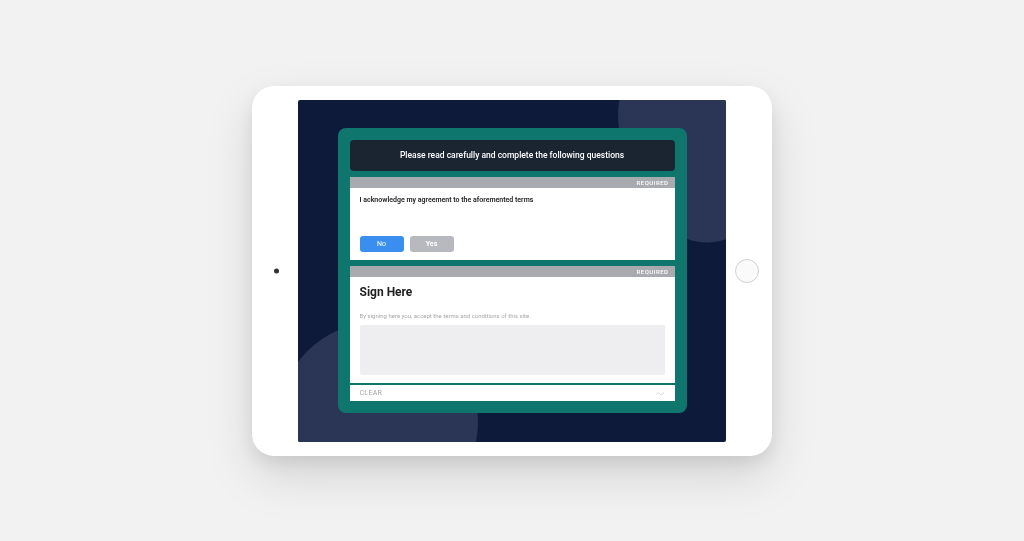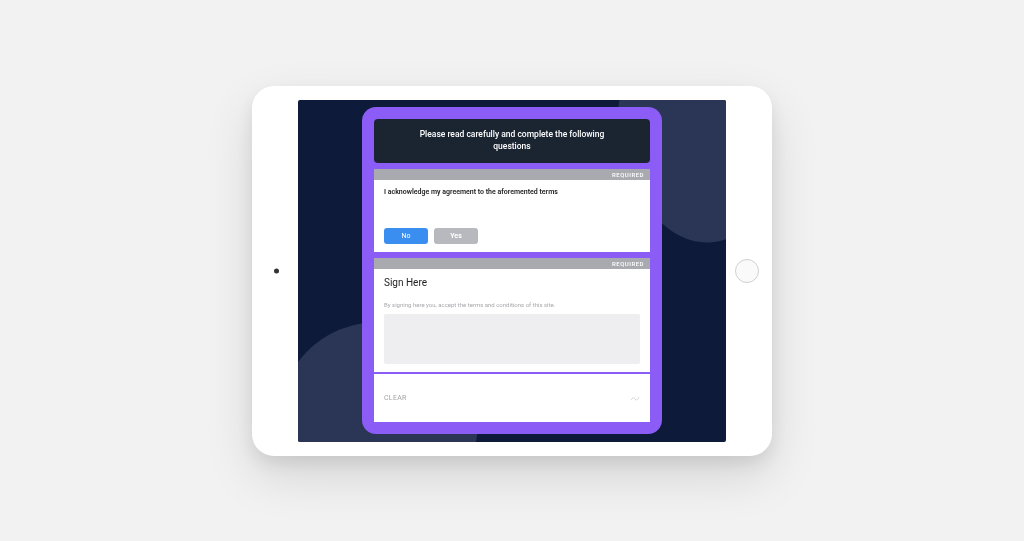--- a/index.html
+++ b/index.html
@@ -75,23 +75,23 @@
       position: absolute;
       bottom: -80px;
       left: -20px;
       width: 200px;
       height: 200px;
       background: #2b3656;
       border-radius: 50%;
     }
     .modal {
       position: relative;
-      width: 300px;
-      background: #8b5cf6;
-      border-radius: 14px;
+      width: 349px;
+      background: #0f766e;
+      border-radius: 8px;
       padding: 12px;
       z-index: 2;
     }
     .modal-header {
       background: #1b2532;
       color: #fff;
       text-align: center;
       padding: 10px 30px;
       border-radius: 4px;
       font-size: 8.5px;
@@ -137,41 +137,41 @@
       font-weight: 400;
     }
     .option-selected {
       background: #3a8ef0;
     }
     .option-unselected {
       background: #b8b9be;
       font-weight: bold;
     }
     .sign-title {
-      font-size: 10px;
-      font-weight: 400;
+      font-size: 12px;
+      font-weight: 700;
       color: #222;
       margin-bottom: 13px;
     }
     .sign-hint {
       font-size: 6px;
       color: #a8a8ad;
       margin-bottom: 6px;
     }
     .sig-pad {
       background: #eeeef0;
       height: 50px;
       border-radius: 2px;
     }
     .sig-footer {
       display: flex;
       justify-content: space-between;
       align-items: center;
       background: #fff;
-      padding: 20px 10px;
+      padding: 4px 10px;
       margin-top: 2px;
     }
     .clear-btn {
       font-size: 7px;
       color: #a3a3a8;
       letter-spacing: 0.3px;
       cursor: pointer;
     }
     .pen-icon {
       width: 10px;

